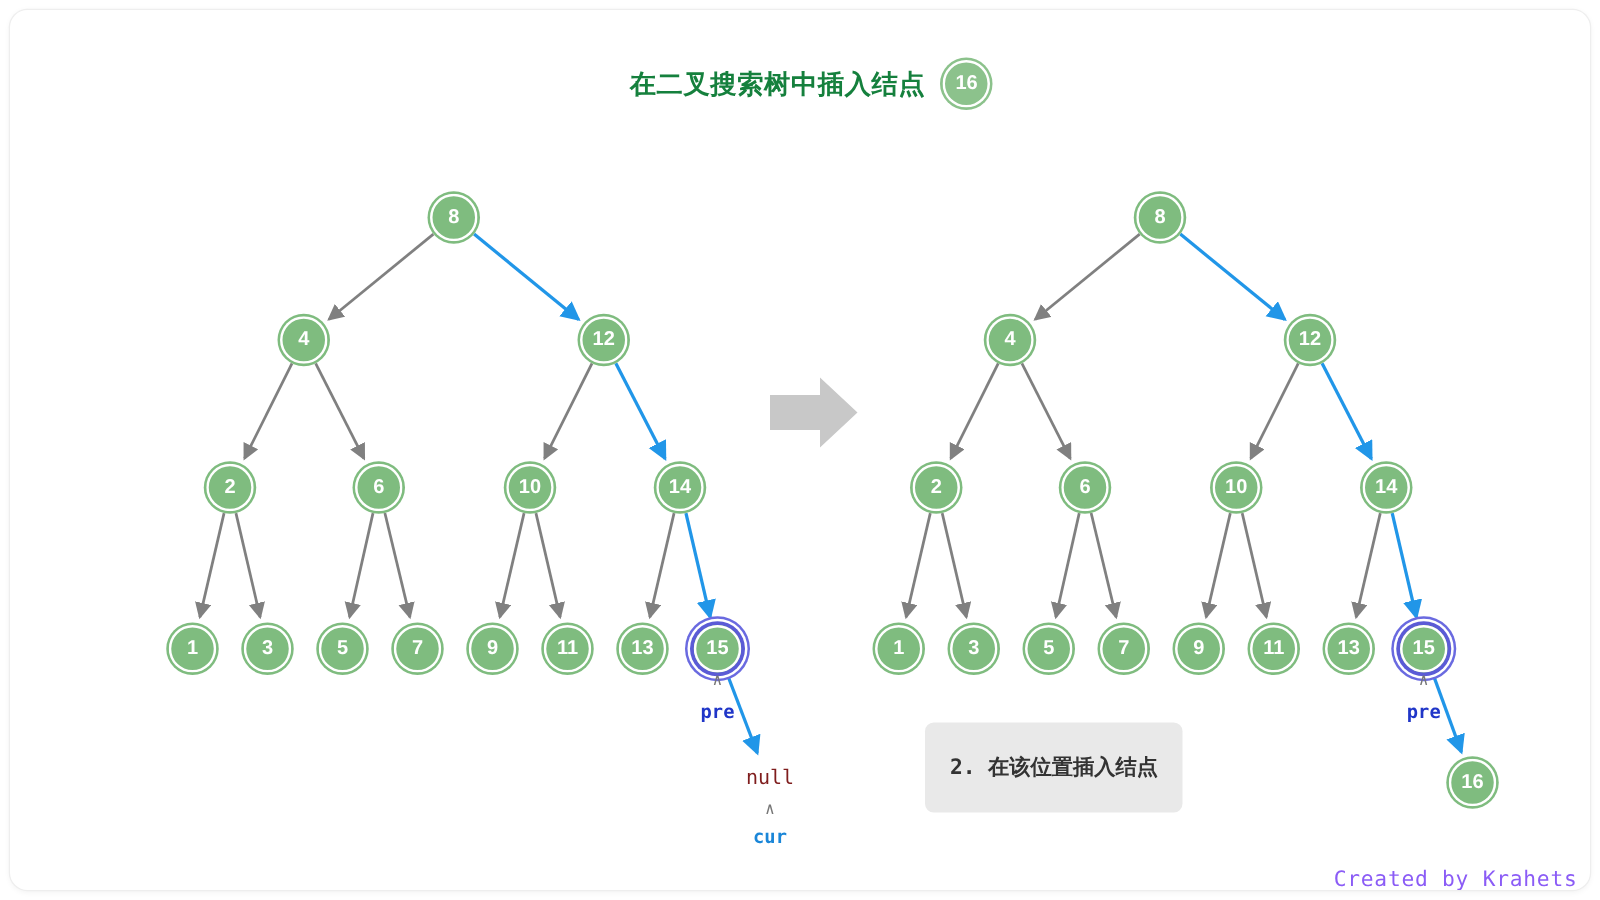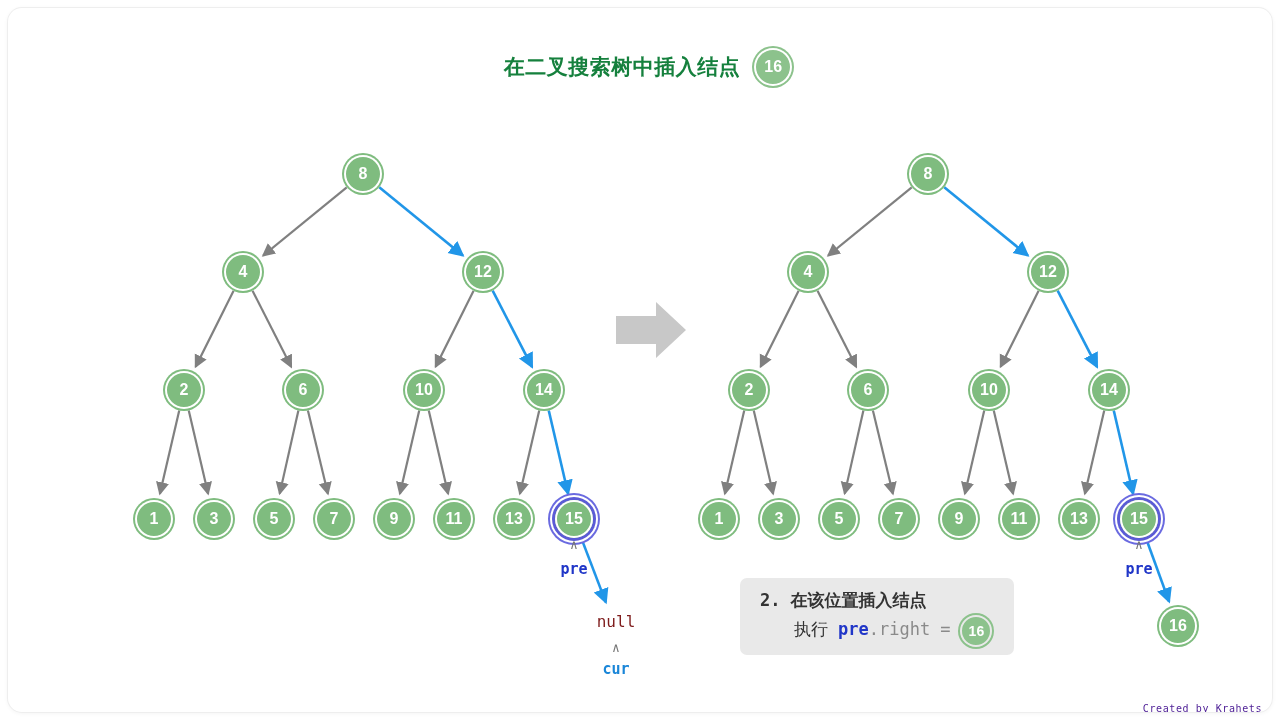--- a/index.html
+++ b/index.html
@@ -116,21 +116,21 @@
     color: #777777;
     transform: translateX(-50%);
     z-index: 6;
   }
 
   
   .stepbox {
     position: absolute;
     background: #e9e9e9;
     border-radius: 7px;
-    padding: 8px 20px;
+    padding: 22px 20px;
     color: #333333;
     font-size: 17px;
     font-weight: bold;
     white-space: nowrap;
     z-index: 7;
   }
   .stepbox .line { line-height: 28px; }
   .stepbox .idx { margin-right: 10px; font-family: "DejaVu Sans Mono", "Liberation Mono", monospace; }
   .c-cur { color: #1a86d8; font-family: "DejaVu Sans Mono", "Liberation Mono", monospace; font-weight: bold; }
   .c-pre { color: #2036c8; font-family: "DejaVu Sans Mono", "Liberation Mono", monospace; font-weight: bold; }
@@ -149,22 +149,22 @@
     margin: 0 2px;
     font-family: "Liberation Sans", sans-serif;
   }
 
   
   #footer {
     position: absolute;
     right: 26px;
     bottom: 14px;
     font-family: "DejaVu Sans Mono", "Liberation Mono", monospace;
-    font-size: 10px;
-    color: #4c1d95;
+    font-size: 17px;
+    color: #8b5cf6;
     letter-spacing: 0.6px;
   }
 </style>
 </head>
 <body>
 
 <div id="card">
   <div id="stage">
 
     <svg class="layer" id="edge-layer" viewBox="0 0 1280 720">
@@ -259,21 +259,18 @@
     <div class="ptr cur" style="left:608px; top:652px;">cur</div>
 
     <div class="caret" style="left:1131px; top:529px;">∧</div>
     <div class="ptr pre" style="left:1131px; top:552px;">pre</div>
 
 
     <div class="stepbox" style="left:732px; top:570px;">
       <div class="line">
         <span class="idx">2.</span><span>在该位置插入结点</span>
       </div>
-      <div class="line" style="padding-left:34px;">
-        <span class="c-txt">执行</span><span class="c-pre" style="margin-left:10px;">pre</span><span class="c-dim">.right</span><span class="c-dim" style="margin-left:10px;">=</span><span class="chip-sm" style="margin-left:10px;">16</span>
-      </div>
     </div>
 
     <div id="footer">Created by Krahets</div>
 
   </div>
 </div>
 
 </body></html>

